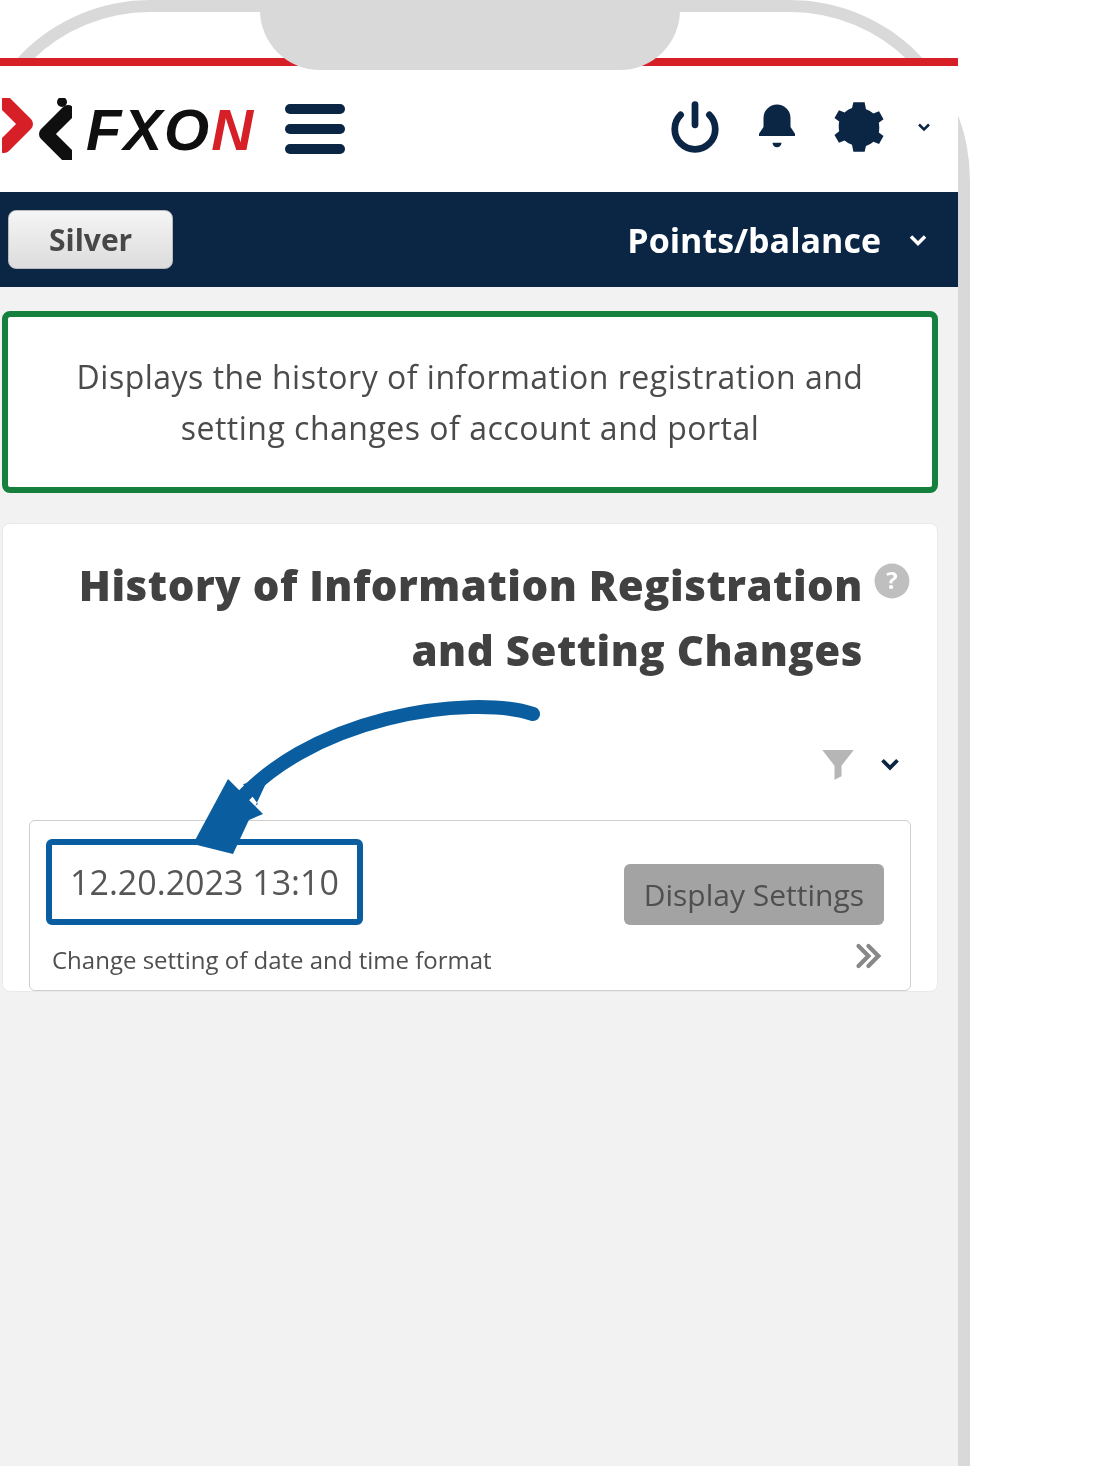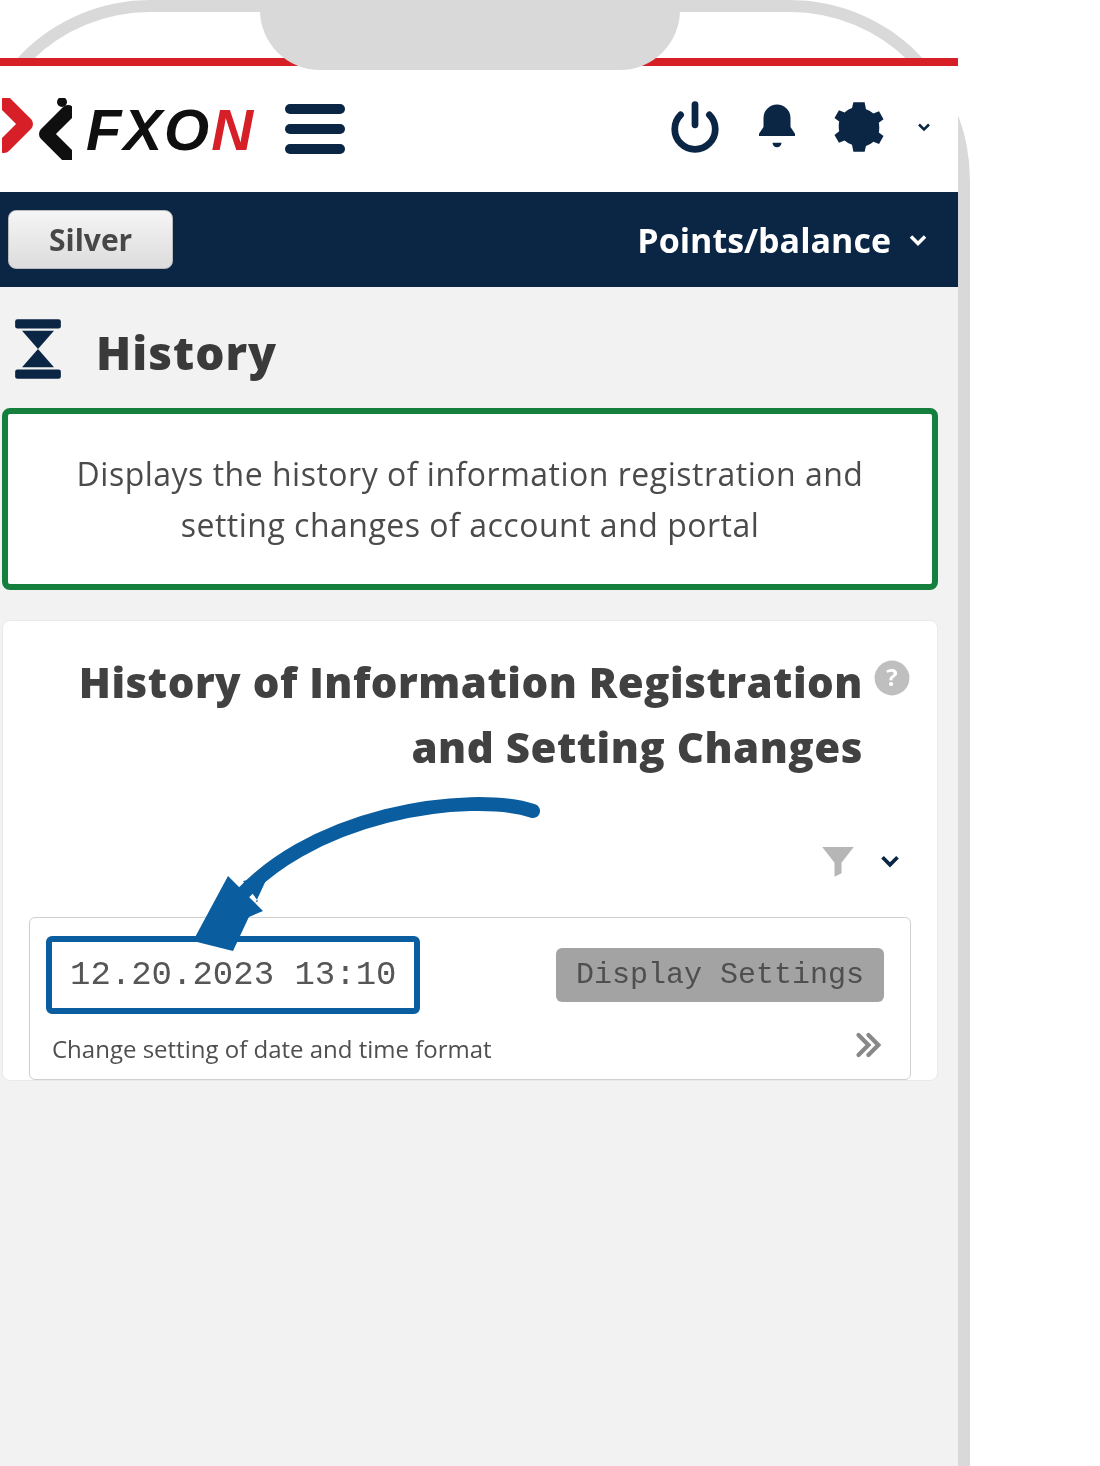--- a/index.html
+++ b/index.html
@@ -58,21 +58,21 @@
     background:#0b2544; color:#ffffff;
     display:flex; align-items:center; justify-content:space-between;
     padding:18px 26px;
   }
   .tier-badge {
     background:linear-gradient(#f5f5f5,#dcdcdc);
     border:1px solid #b9b9b9; color:#474747;
     font-size:30px; font-weight:700;
     padding:8px 40px; border-radius:8px;
   }
-  .points { display:flex; align-items:center; gap:13px; font-size:34px; font-weight:700; cursor:pointer; }
+  .points { display:flex; align-items:center; gap:23px; font-size:34px; font-weight:700; cursor:pointer; }
 
   
   .content { padding:24px 20px 0 20px; }
   .page-title-row { display:flex; align-items:center; gap:30px; padding:6px 8px 22px 8px; }
   .hourglass-icon { color:#0b2544; }
   .page-title { font-size:46px; font-weight:800; color:#3a3a3a; letter-spacing:1px; }
 
   .card {
     background:#ffffff; border-radius:8px;
     border:6px solid #15803d;
@@ -95,23 +95,22 @@
   .filter-row { display:flex; justify-content:flex-end; align-items:center; gap:16px; padding:60px 6px 30px 0; }
   .filter-row .funnel { color:#b6b6b6; }
   .filter-row .chev { color:#0b2544; }
 
   
   .row-item {
     border:1px solid #cfcfcf; border-radius:6px;
     padding:0; overflow:hidden;
   }
   .row-line1 {
-    display:flex; align-items:center; justify-content:space-between;
+    display:flex; align-items:flex-end; justify-content:space-between;
     padding:18px 26px 8px 16px;
-    font-family:Liberation Mono, monospace;
   }
   .ts-box {
     border:6px solid #0a5ea0; border-radius:6px;
     padding:14px 18px; font-size:34px; color:#565656;
   }
   .disp-badge {
     background:#a3a3a3; color:#4f4f4f; font-size:30px;
     padding:10px 20px; border-radius:6px;
   }
   .row-line2 {
@@ -181,31 +180,20 @@
       <div class="points">
         <span>Points/balance</span>
         <svg width="28" height="28" viewBox="0 0 24 24" fill="none" stroke="currentColor" stroke-width="3">
             <path d="M6 9l6 6 6-6"></path>
           </svg>
       </div>
     </div>
 
     <div class="content">
 
-      <div class="page-title-row">
-        <span class="hourglass-icon">
-          <svg width="56" height="64" viewBox="0 0 24 28" fill="currentColor">
-            <rect x="2" y="1" width="20" height="4" rx="1"></rect>
-            <rect x="2" y="23" width="20" height="4" rx="1"></rect>
-            <path d="M5 6 h14 l-7 8 z"></path>
-            <path d="M5 22 h14 l-7 -8 z"></path>
-          </svg>
-        </span>
-        <div class="page-title">History</div>
-      </div>
 
       <div class="card">Displays the history of information registration and setting changes of account and portal</div>
 
       <div class="section-card">
         <div class="section-head">
           <div class="section-title">History of Information Registration and Setting Changes</div>
           <span class="help-icon">
             <svg width="38" height="38" viewBox="0 0 24 24" fill="currentColor">
               <circle cx="12" cy="12" r="11"></circle>
               <text x="12" y="17" text-anchor="middle" font-size="15" font-weight="700" fill="#ffffff">?</text>

